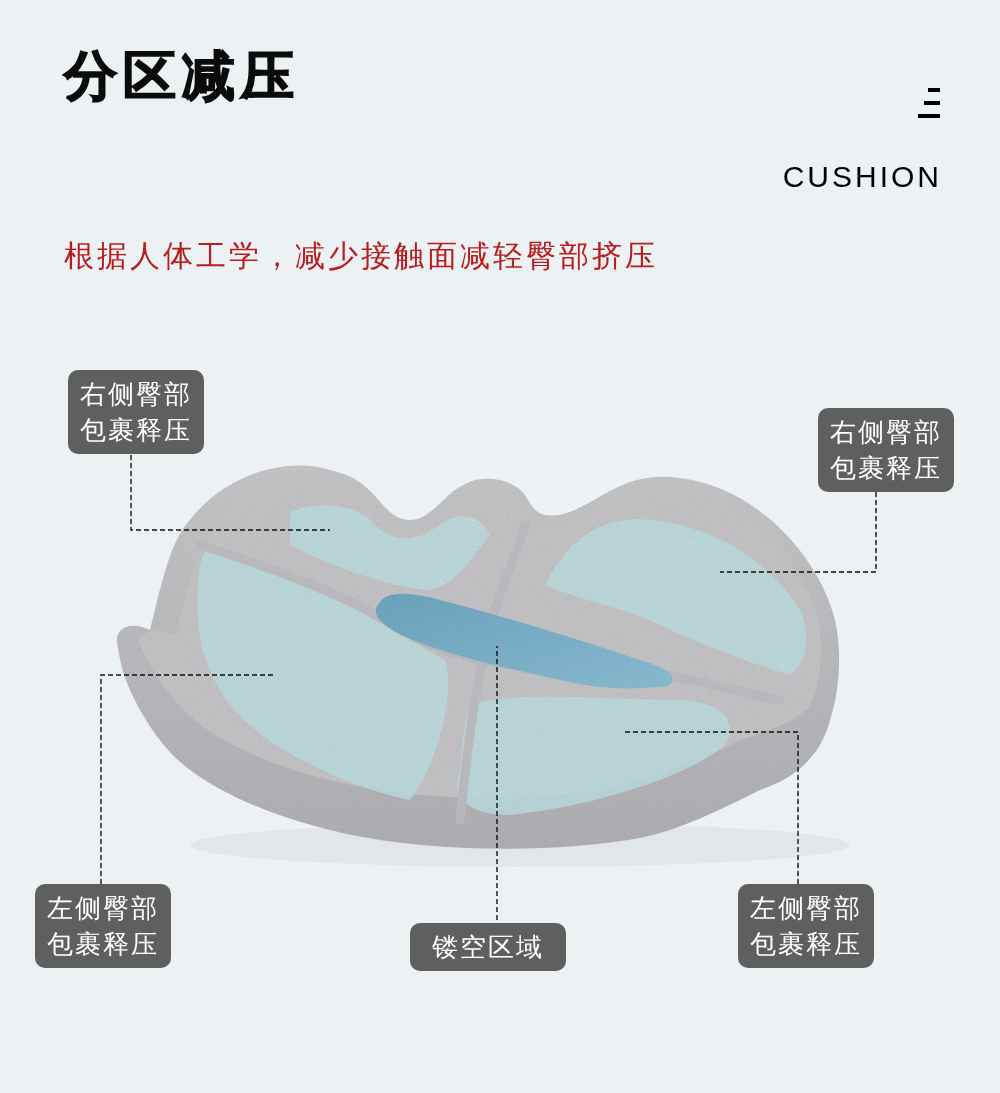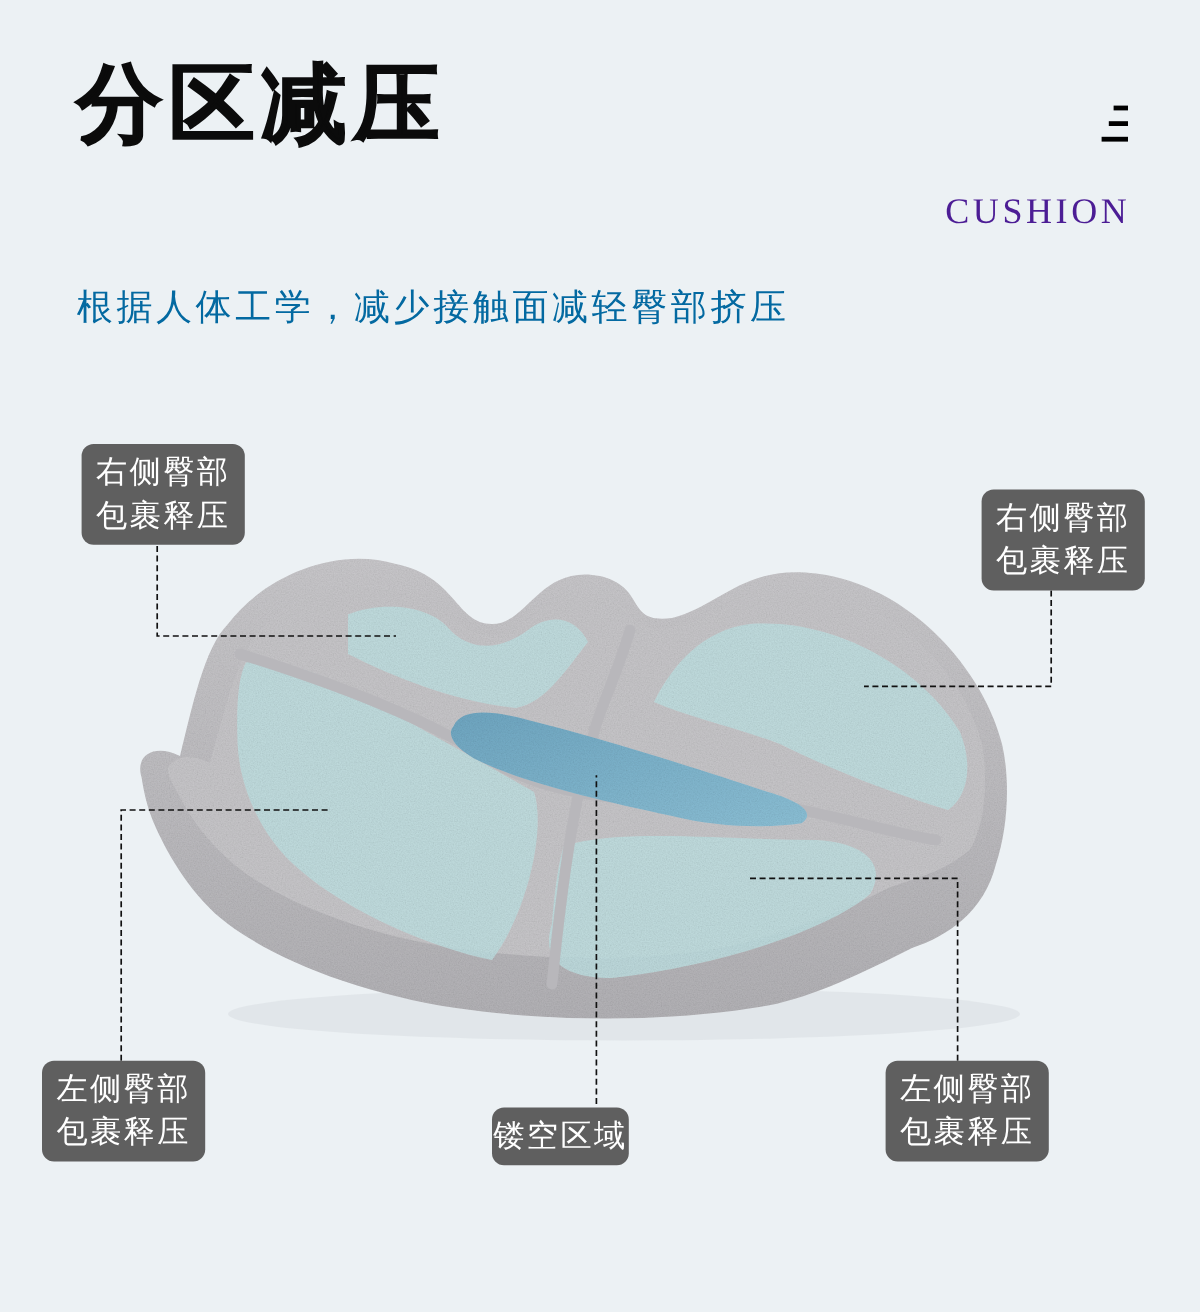--- a/index.html
+++ b/index.html
@@ -3,35 +3,34 @@
 <meta charset="utf-8">
 <style>
   html, body { margin: 0; padding: 0; }
   body {
     width: 1000px; height: 1093px; position: relative; overflow: hidden;
     background: #ecf1f4;
     font-family: "DejaVu Sans", "Liberation Sans", sans-serif;
   }
   .title {
     position: absolute; left: 64px; top: 30px;
-    font-size: 71px; font-weight: 900; line-height: 92px; color: #0b0b0b;
+    font-size: 53px; font-weight: 900; line-height: 92px; color: #0b0b0b;
     letter-spacing: 6px;
-    margin-top: 11px;
     -webkit-text-stroke: 1.5px #0b0b0b;
   }
   .title div { white-space: nowrap; }
   .subtitle {
     position: absolute; left: 64px; top: 236px;
-    font-size: 30px; color: #0369a1; letter-spacing: 3px; white-space: nowrap;
+    font-size: 30px; color: #b91c1c; letter-spacing: 3px; white-space: nowrap;
   }
   .menu-icon { position: absolute; left: 918px; top: 88px; width: 24px; height: 32px; }
   .menu-icon span { position: absolute; right: 2px; background: #000; height: 4px; }
   .cushion-word {
     position: absolute; right: 58px; top: 160px;
-    font-size: 30px; color: #4c1d95; letter-spacing: 3px; font-family: Liberation Serif, serif;
+    font-size: 30px; color: #000000; letter-spacing: 3px; font-family: Liberation Sans, sans-serif;
   }
   .callout {
     position: absolute; background: #5f5f5f; color: #fff;
     border-radius: 10px; font-size: 26px; line-height: 36px;
     padding: 6px 12px; letter-spacing: 2px; white-space: nowrap;
   }
   .callout div { }
   svg.art { position: absolute; left: 0; top: 0; }
 </style>
 </head>
@@ -115,20 +114,20 @@
 <div class="callout" style="left:818px; top:408px;">
   <div>右侧臀部</div>
   <div>包裹释压</div>
 </div>
 
 <div class="callout" style="left:35px; top:884px;">
   <div>左侧臀部</div>
   <div>包裹释压</div>
 </div>
 
-<div class="callout" style="left:410px; top:923px; padding:6px 1px;">
+<div class="callout" style="left:410px; top:923px; padding:6px 22px;">
   <div>镂空区域</div>
 </div>
 
 <div class="callout" style="left:738px; top:884px;">
   <div>左侧臀部</div>
   <div>包裹释压</div>
 </div>
 
 </body></html>

